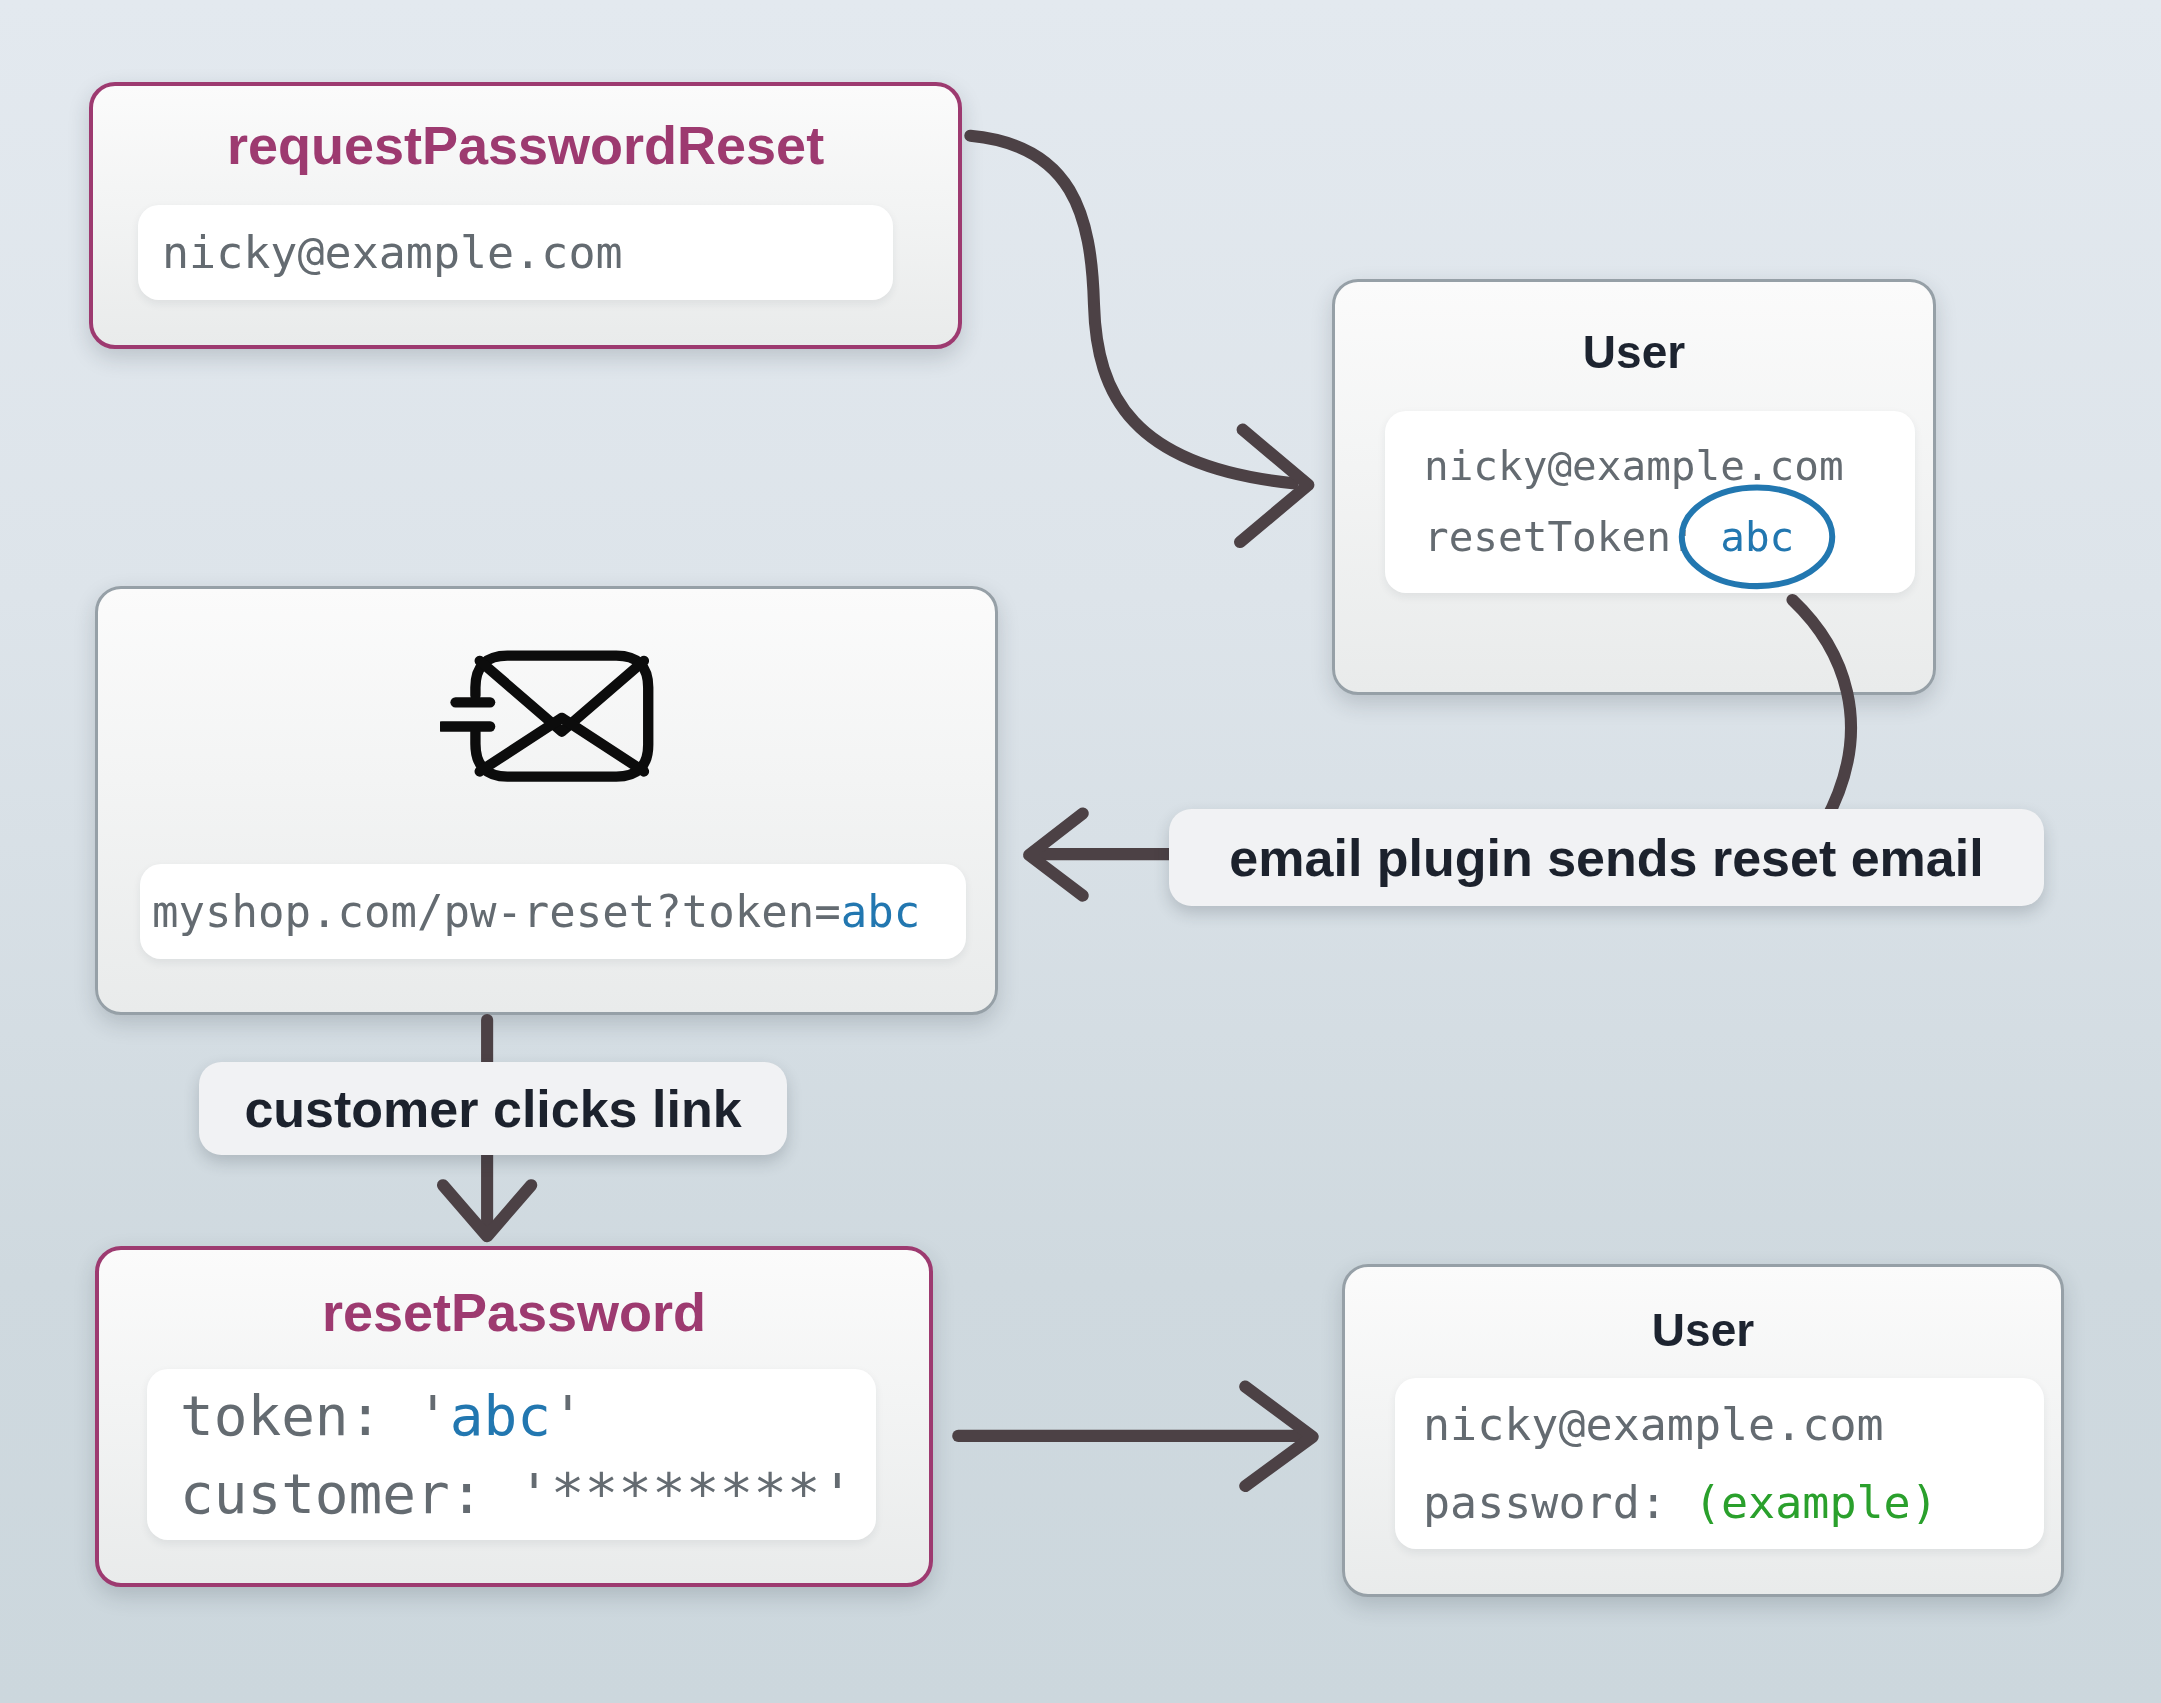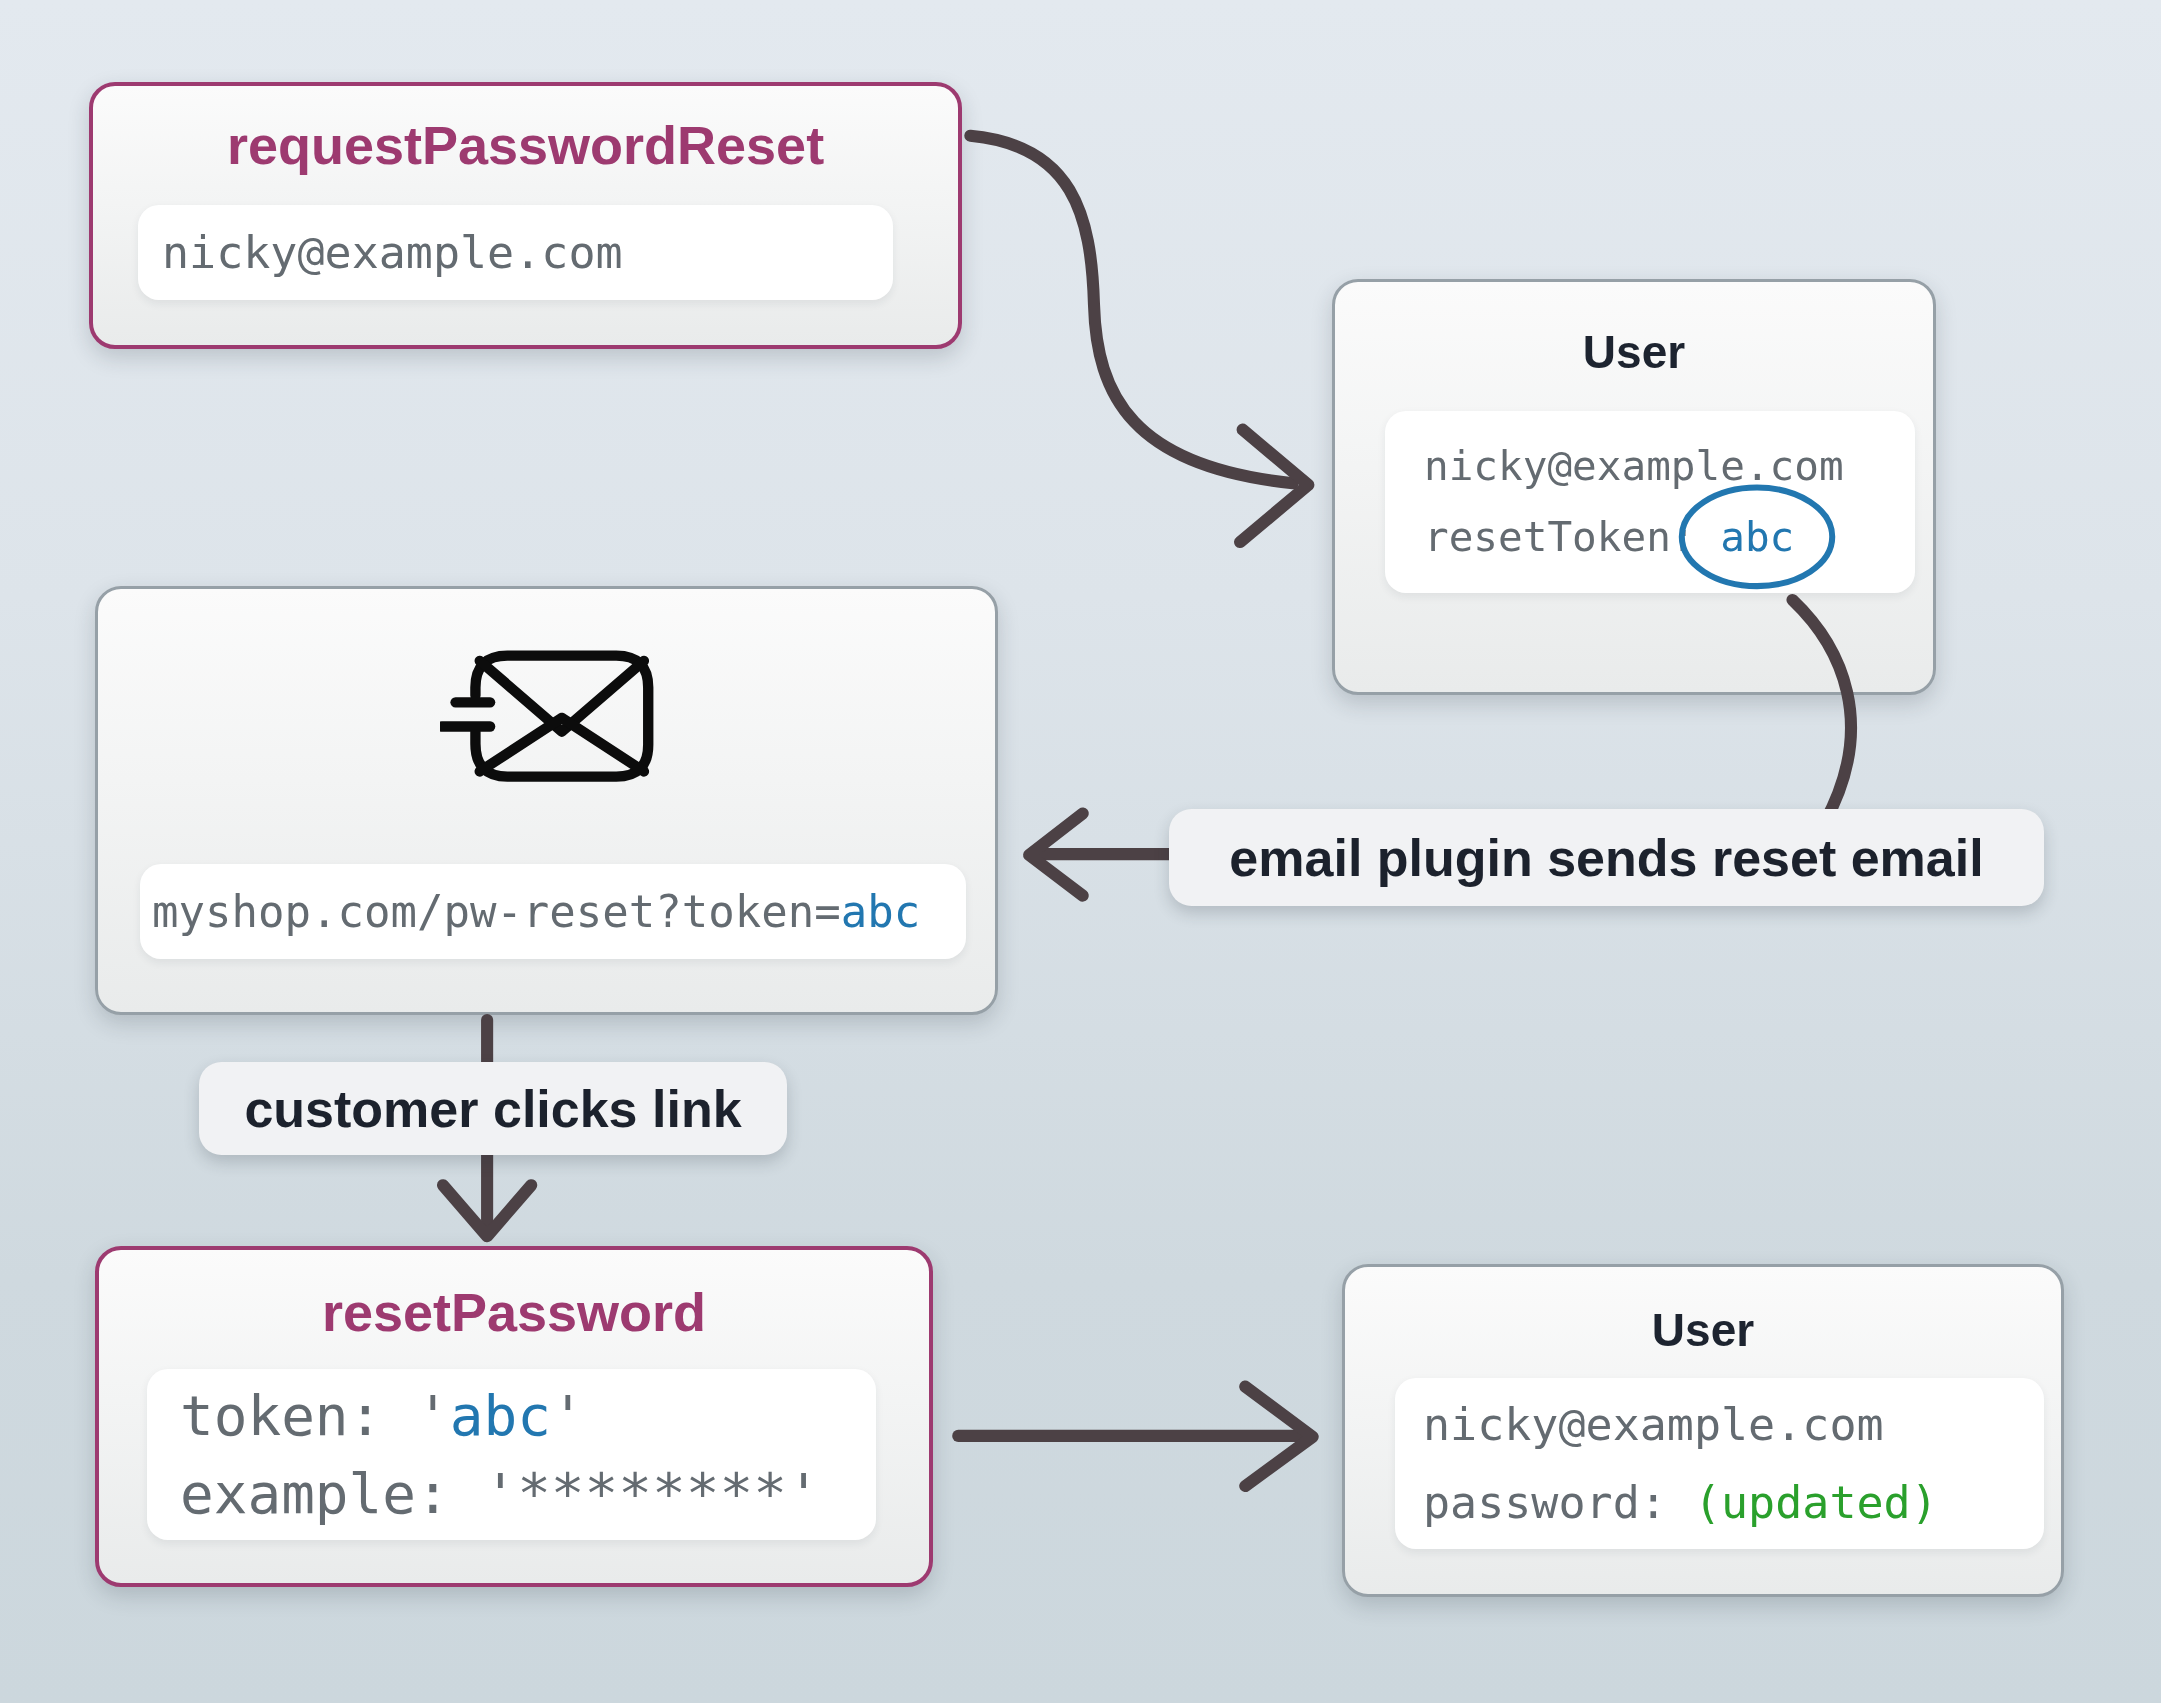--- a/index.html
+++ b/index.html
@@ -101,29 +101,29 @@
     </svg>
     <div class="card code">
       <div><span>myshop.com/pw-reset?token=</span><span class="blue">abc</span></div>
     </div>
   </div>
 
   <div class="node purple" id="node-resetpw">
     <div class="node-title purple">resetPassword</div>
     <div class="card code">
       <div><span>token: '</span><span class="blue">abc</span><span>'</span></div>
-      <div>example: '********'</div>
+      <div>customer: '********'</div>
     </div>
   </div>
 
   <div class="node gray" id="node-user2">
     <div class="node-title dark">User</div>
     <div class="card code">
       <div>nicky@example.com</div>
-      <div><span>password: </span><span class="green">(updated)</span></div>
+      <div><span>password: </span><span class="green">(example)</span></div>
     </div>
   </div>
 
   <svg id="arrows" width="2162" height="1703" viewBox="0 0 2500 1970">
 
     <path class="stroke-arrow" d="M1122,157 C1240,168 1262,248 1265,352 C1268,458 1310,540 1495,559"></path>
     <path class="stroke-arrow" d="M1437,497 L1513,561 L1434,627"></path>
 
     <ellipse class="stroke-circle" cx="2032" cy="621" rx="87" ry="57"></ellipse>
 

